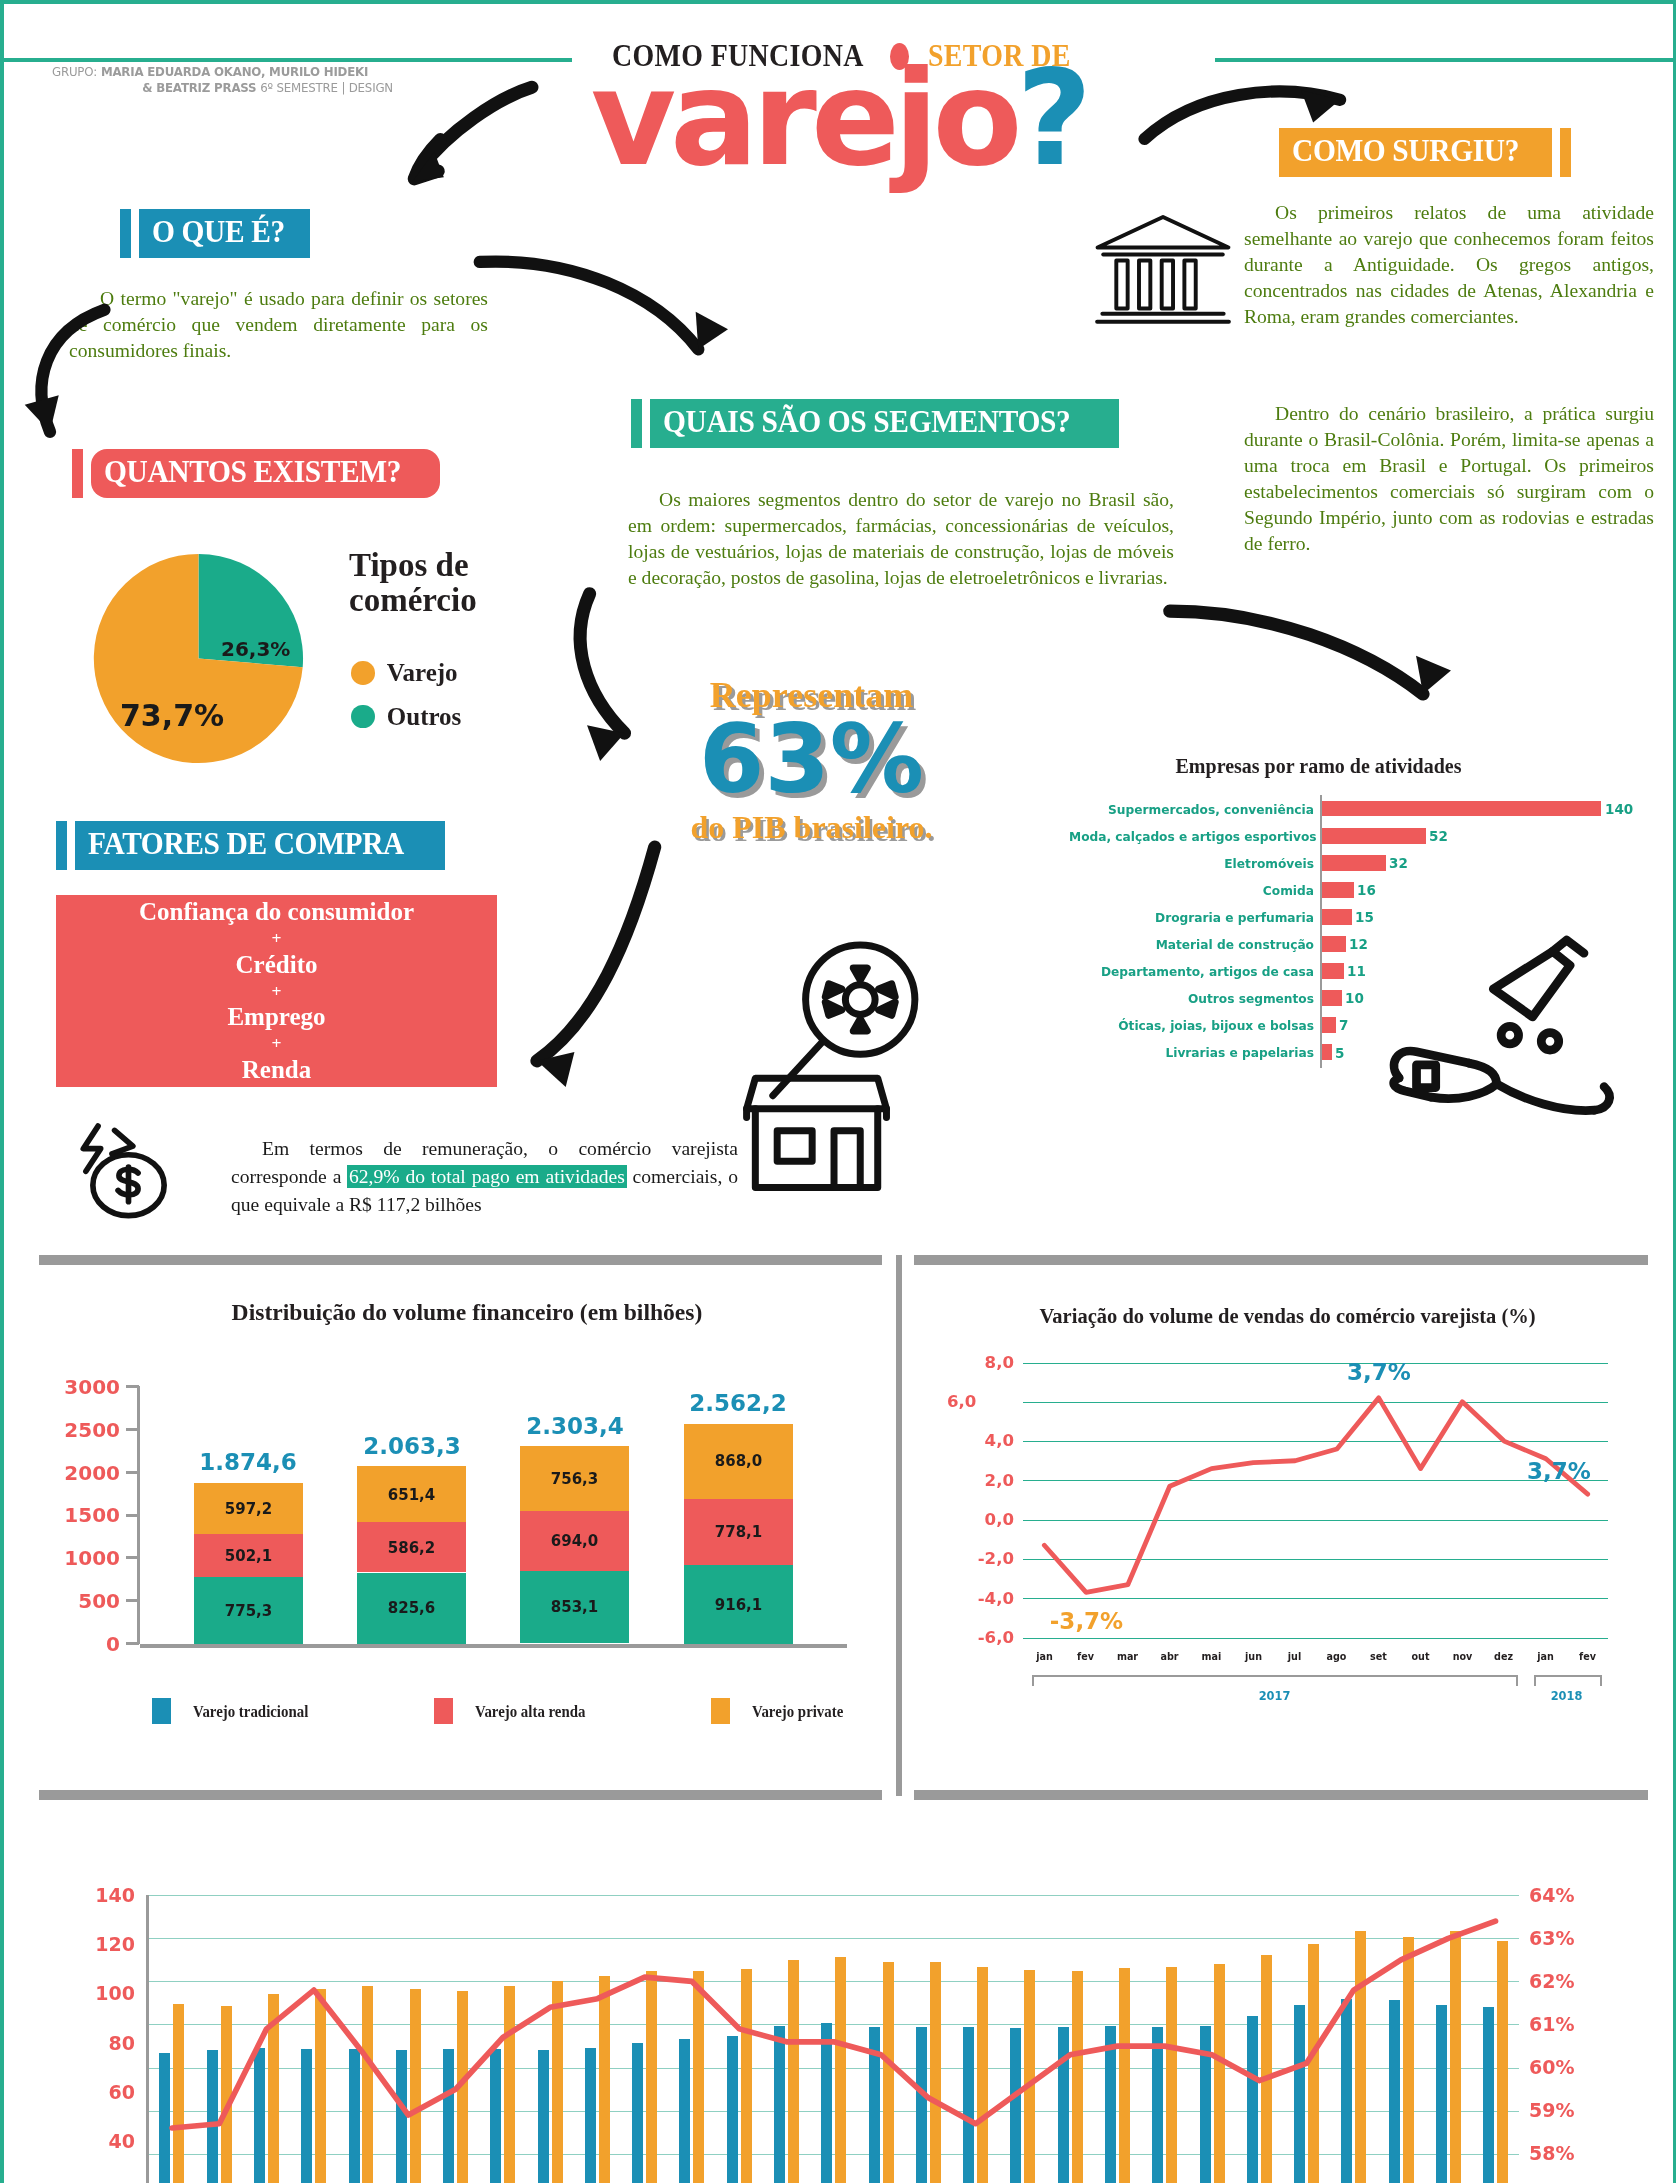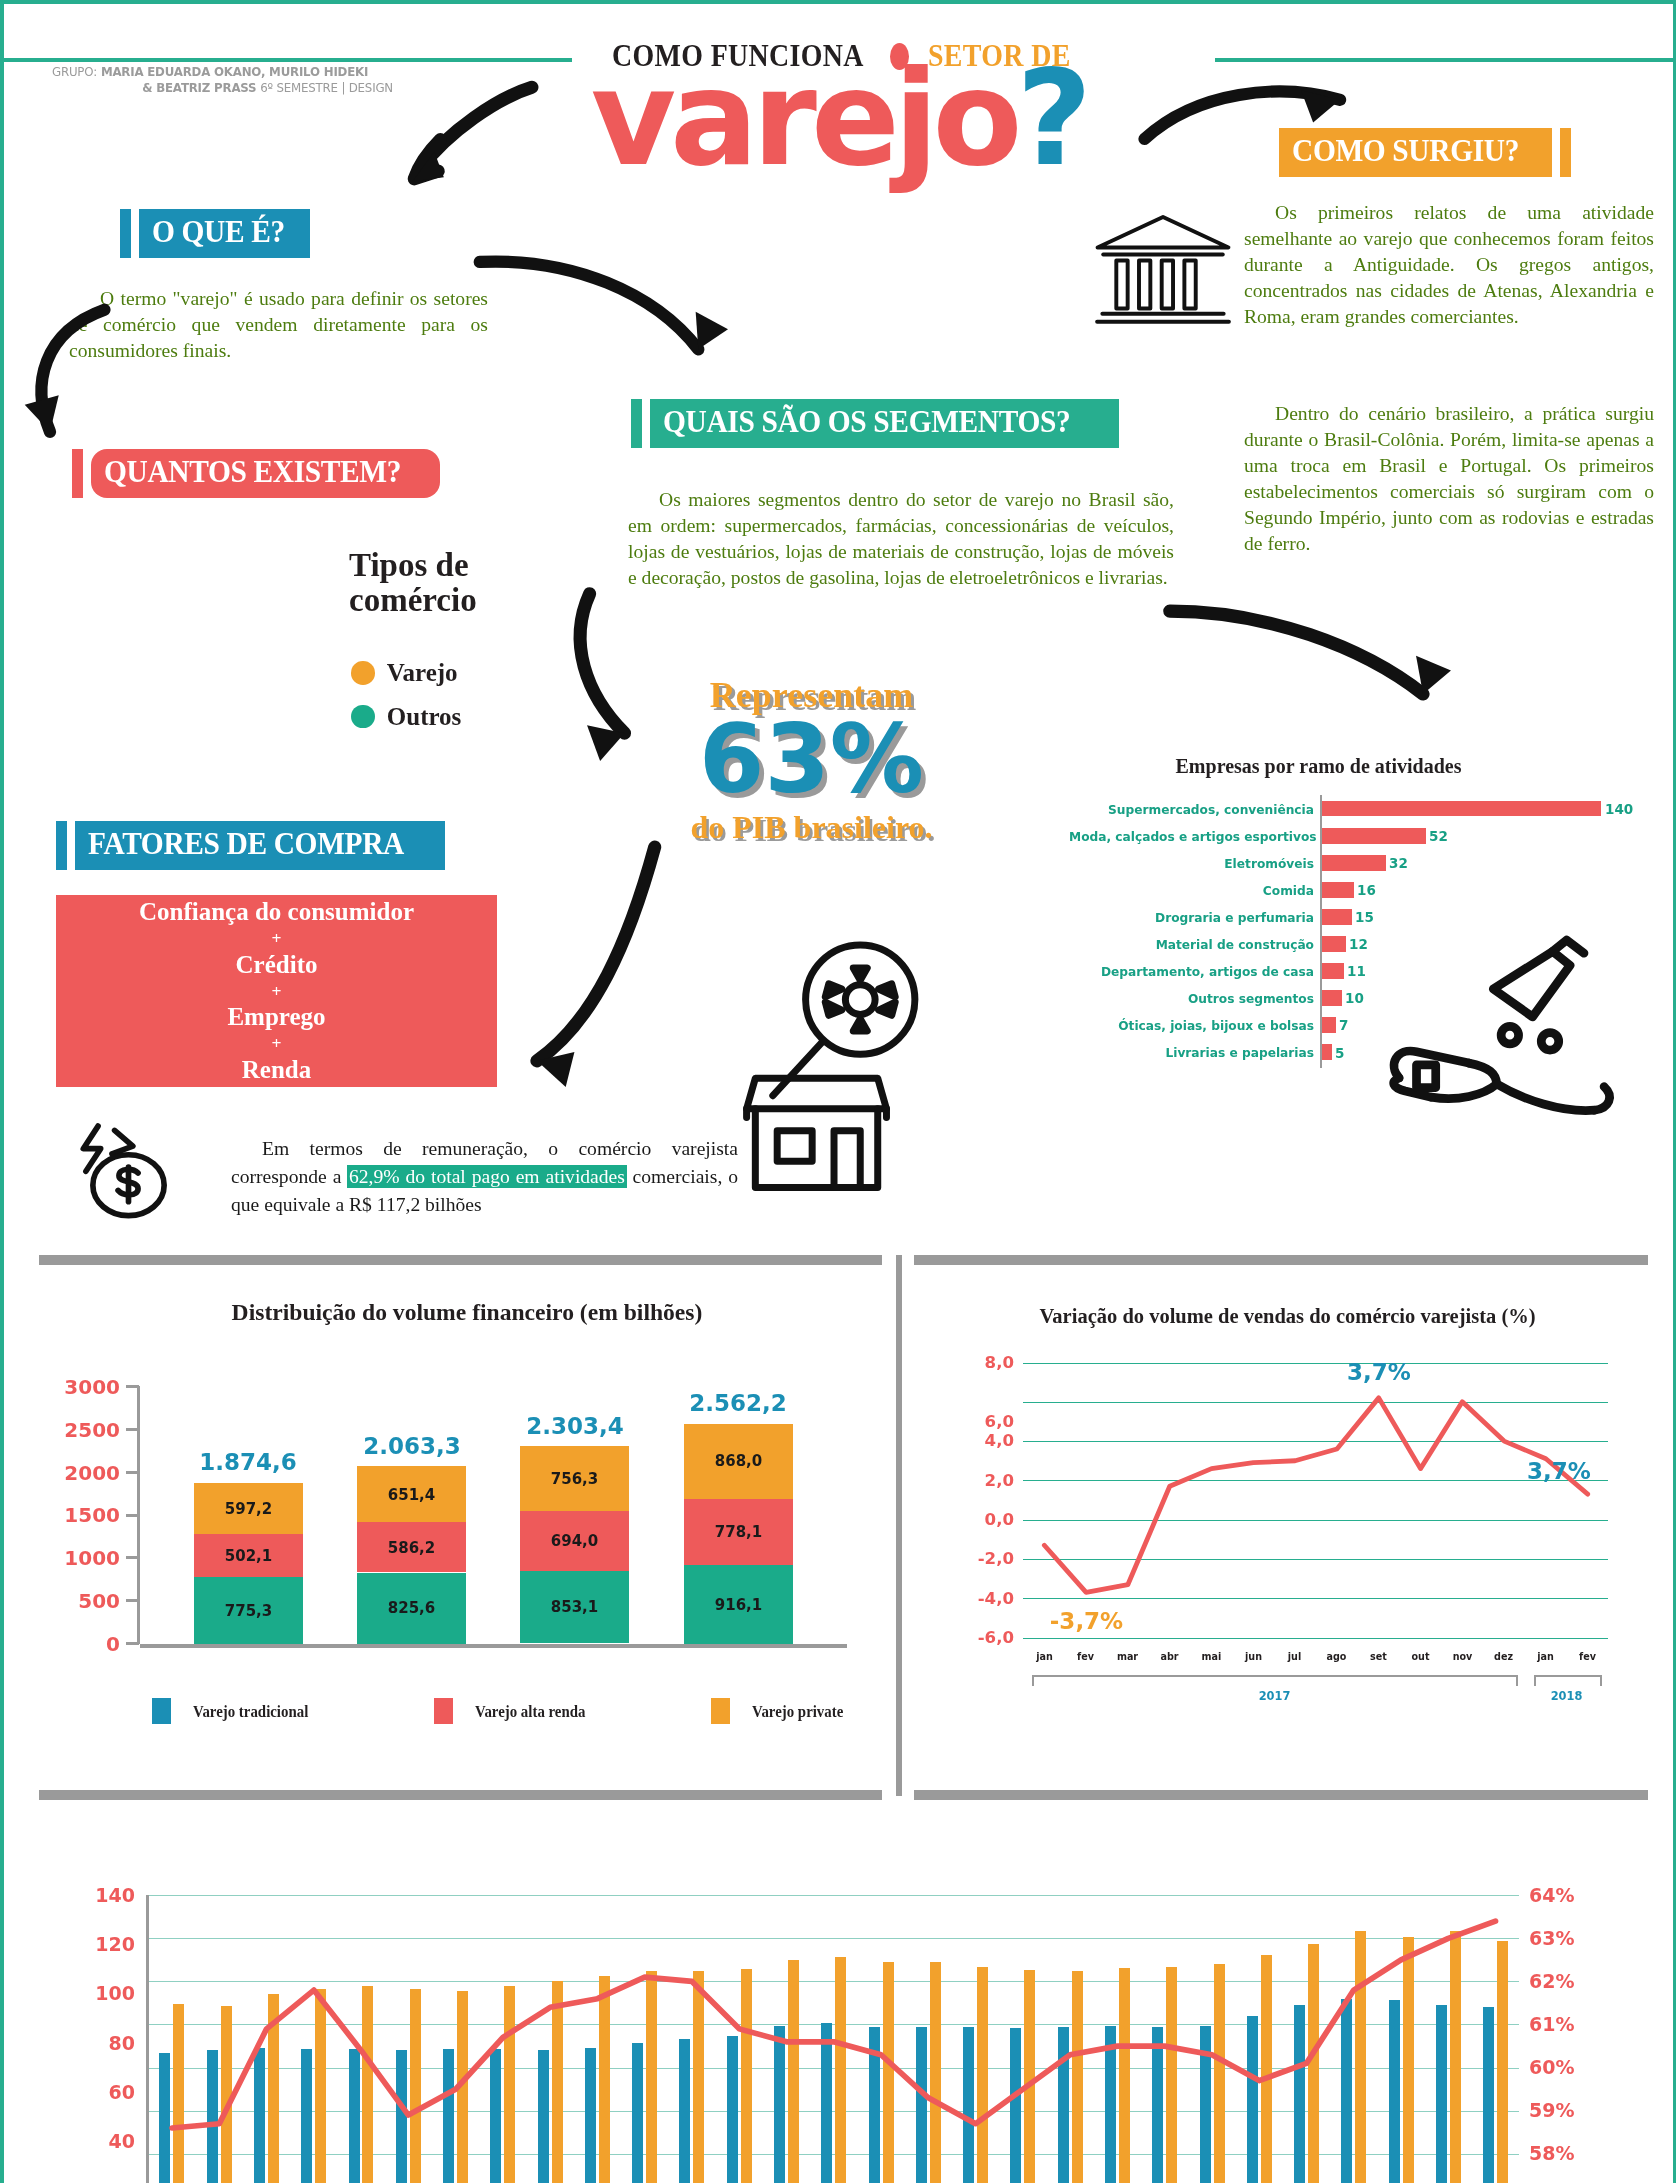--- a/index.html
+++ b/index.html
@@ -159,20 +159,29 @@
   </svg>
 
   <div class="abs hdr-bar" style="left:68px;top:445px;">
     <div class="hdr-tick" style="background:#ee5a5a;"></div>
       <div class="hdr-gap"></div>
     <div class="hdr-body" style="background:#ee5a5a;border-radius:16px;">
         <span>QUANTOS EXISTEM?</span>
       </div>
   </div>
 
+  <div class="abs" style="left:55px;top:539px;width:279px;height:231px;">
+    <svg width="279" height="231" viewBox="0 0 640 530">
+
+      <path d="M320,265 L320,25 A240,240 0 0,1 559,285 Z" fill="#1aab8a"></path>
+      <path d="M320,265 L559,285 A240,240 0 1,1 320,25 Z" fill="#f2a12c"></path>
+    </svg>
+    <div class="abs" style="left:162px;top:94px;font-family:'DejaVu Sans',sans-serif;font-weight:bold;font-size:20px;color:#1a1a1a;">26,3%</div>
+    <div class="abs" style="left:61px;top:155px;font-family:'DejaVu Sans',sans-serif;font-weight:bold;font-size:30px;color:#1a1a1a;">73,7%</div>
+  </div>
 
   <div class="abs" style="left:345px;top:544px;width:183px;font-family:'Liberation Serif',serif;font-weight:bold;font-size:33px;color:#231f20;line-height:1.05;">
     <div>Tipos de</div>
     <div>comércio</div>
   </div>
   <div class="abs" style="left:347px;top:655px;">
     <div style="display:flex;align-items:center;gap:12.2px;margin-bottom:15.7px;">
       <span class="legend-dot" style="background:#f2a12c;"></span>
       <span style="font-family:'Liberation Serif',serif;font-weight:bold;font-size:25px;color:#231f20;">Varejo</span>
     </div>
@@ -374,21 +383,21 @@
         <span class="lg-swatch" style="background:#f2a12c;"></span>
         <span class="lg-label">Varejo private</span>
       </div>
     </div>
 
   <div class="abs chart-title" style="left:934px;top:1301px;width:699px;font-size:20.5px;">Variação do volume de vendas do comércio varejista (%)</div>
   <div class="abs" id="line-chart" style="left:943px;top:1341px;width:690px;height:428px;">
       <div class="grid-line" style="left:76px;top:17.5px;width:585px;"></div>
       <div class="tick-lbl" style="position:absolute;left:0;top:7.9px;width:67px;text-align:right;font-size:16.6px;">8,0</div>
       <div class="grid-line" style="left:76px;top:57px;width:585px;"></div>
-      <div class="tick-lbl" style="position:absolute;left:0;top:47px;width:67px;text-align:right;font-size:16.6px;margin-top:20px;">6,0</div>
+      <div class="tick-lbl" style="position:absolute;left:0;top:47px;width:67px;font-size:16.6px;">6,0</div>
       <div class="grid-line" style="left:76px;top:96px;width:585px;"></div>
       <div class="tick-lbl" style="position:absolute;left:0;top:86px;width:67px;text-align:right;font-size:16.6px;">4,0</div>
       <div class="grid-line" style="left:76px;top:135px;width:585px;"></div>
       <div class="tick-lbl" style="position:absolute;left:0;top:126px;width:67px;text-align:right;font-size:16.6px;">2,0</div>
       <div class="grid-line" style="left:76px;top:175px;width:585px;"></div>
       <div class="tick-lbl" style="position:absolute;left:0;top:165px;width:67px;text-align:right;font-size:16.6px;">0,0</div>
       <div class="grid-line" style="left:76px;top:214px;width:585px;"></div>
       <div class="tick-lbl" style="position:absolute;left:0;top:204px;width:67px;text-align:right;font-size:16.6px;">-2,0</div>
       <div class="grid-line" style="left:76px;top:253px;width:585px;"></div>
       <div class="tick-lbl" style="position:absolute;left:0;top:244px;width:67px;text-align:right;font-size:16.6px;">-4,0</div>

